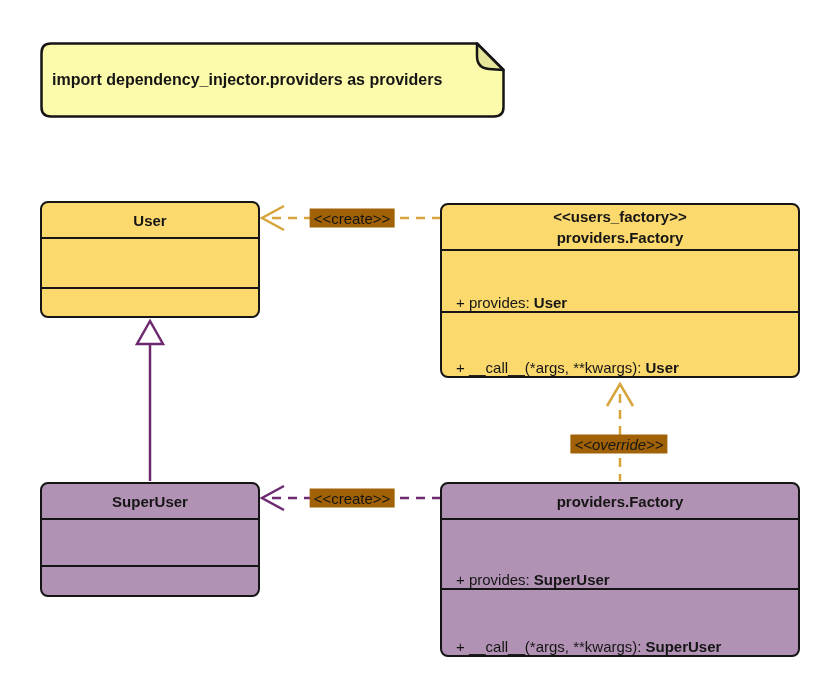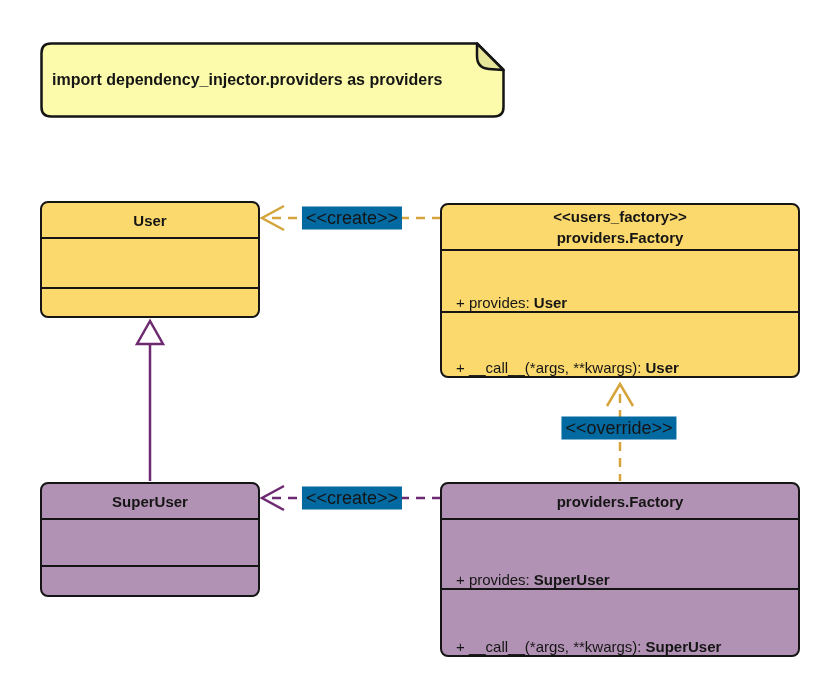--- a/index.html
+++ b/index.html
@@ -23,22 +23,22 @@
             font-size:15px;padding:0 14px;white-space:nowrap;}
   .uml-comp b{margin-left:4px;}
 
   
   .wires{position:absolute;left:0;top:0;width:840px;height:700px;pointer-events:none;}
   .wires .gold-line{stroke:var(--gold);stroke-width:2.5;fill:none;}
   .wires .purple-line{stroke:var(--vpurple);stroke-width:2.5;fill:none;}
   .wires .dashed{stroke-dasharray:9 7;}
   .wires .tri{fill:#ffffff;stroke:var(--vpurple);stroke-width:2.5;}
 
-  .edge-label{position:absolute;transform:translate(-50%,-50%);background:#0369a1;
-              padding:1px 4px;font-size:18px;white-space:nowrap;}
+  .edge-label{position:absolute;transform:translate(-50%,-50%);background:#a16207;
+              padding:1px 4px;font-size:15px;white-space:nowrap;}
 </style>
 </head>
 <body>
 
 <div class="canvas">
 
   <div class="note">
     <svg class="note-shape" viewBox="0 0 465 76">
       <path d="M 11,1.5 H 437 L 463.5,28 V 65 Q 463.5,74.5 454,74.5 H 11 Q 1.5,74.5 1.5,65 V 11 Q 1.5,1.5 11,1.5 Z" fill="var(--note-yellow)" stroke="var(--ink)" stroke-width="2.5" stroke-linejoin="round"></path>
       <path d="M 437,1.5 L 437,14 Q 437,26 449,27 L 463.5,28 Z" fill="var(--note-fold)" stroke="var(--ink)" stroke-width="2.5" stroke-linejoin="round"></path>
@@ -56,21 +56,21 @@
 
     <line class="purple-line" x1="150" y1="344" x2="150" y2="481"></line>
     <polygon class="tri" points="150,321 137,344 163,344"></polygon>
 
     <line class="gold-line dashed" x1="620" y1="394" x2="620" y2="481"></line>
     <polyline class="gold-line" points="607,406 620,384 633,406"></polyline>
   </svg>
 
   <div class="edge-label" style="left:352px;top:218px;">&lt;&lt;create&gt;&gt;</div>
   <div class="edge-label" style="left:352px;top:498px;">&lt;&lt;create&gt;&gt;</div>
-  <div class="edge-label" style="left:619px;top:428px;">&lt;&lt;override&gt;&gt;</div>
+  <div class="edge-label" style="left:619px;top:444px;font-style:italic;">&lt;&lt;override&gt;&gt;</div>
 
   <div class="uml-class yellow" style="left:40px;top:201px;width:220px;height:117px;">
     <div class="uml-title" style="height:34px;">User</div>
     <div class="uml-comp" style="height:48px;"></div>
     <div class="uml-comp" style="flex:1;"></div>
   </div>
 
   <div class="uml-class yellow" style="left:440px;top:203px;width:360px;height:175px;">
     <div class="uml-title" style="height:44px;">
       <span>&lt;&lt;users_factory&gt;&gt;</span>

